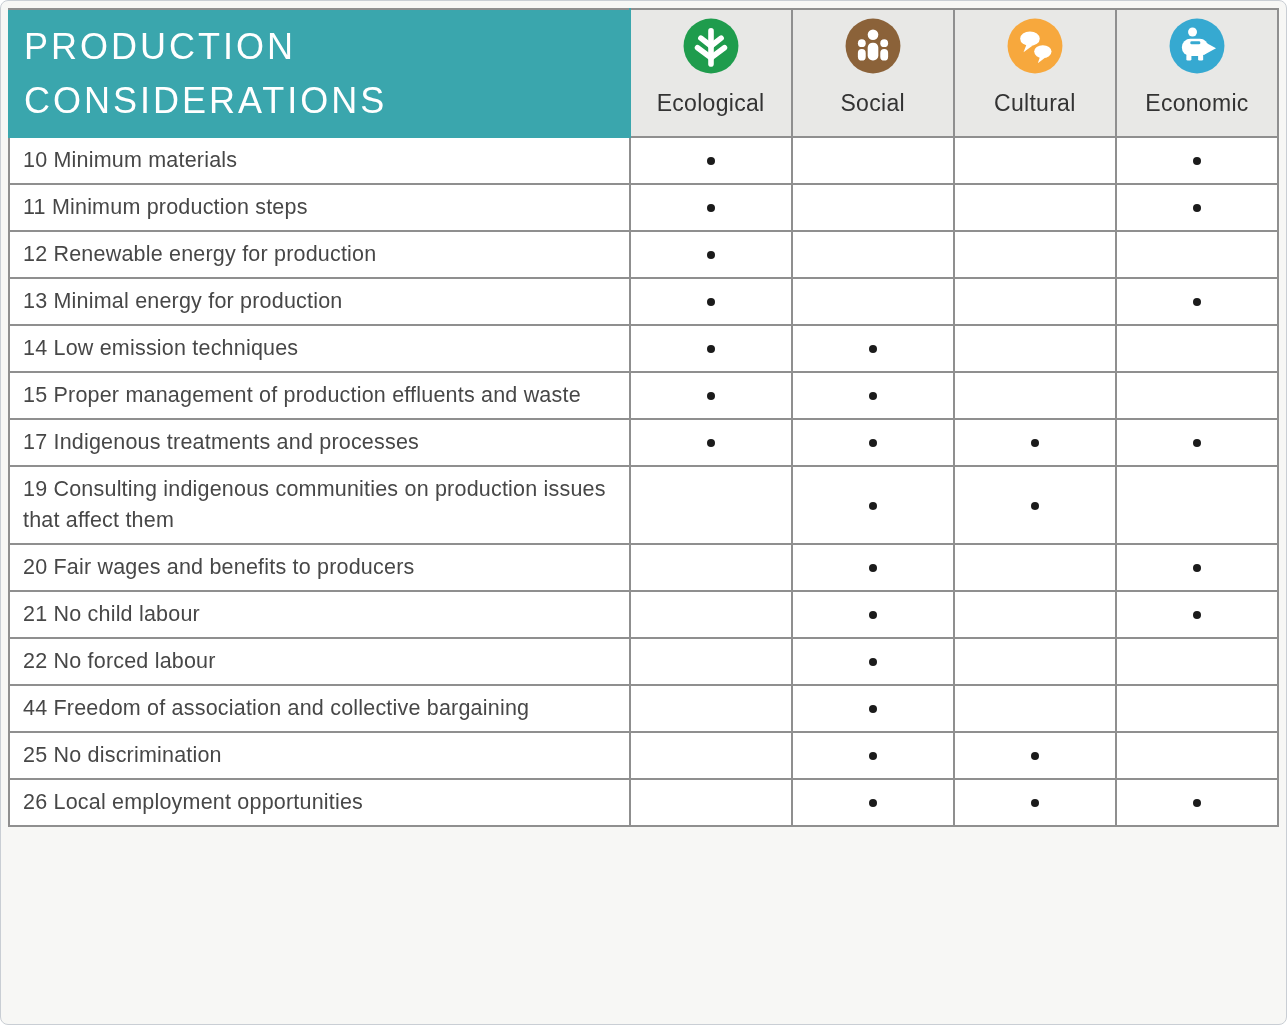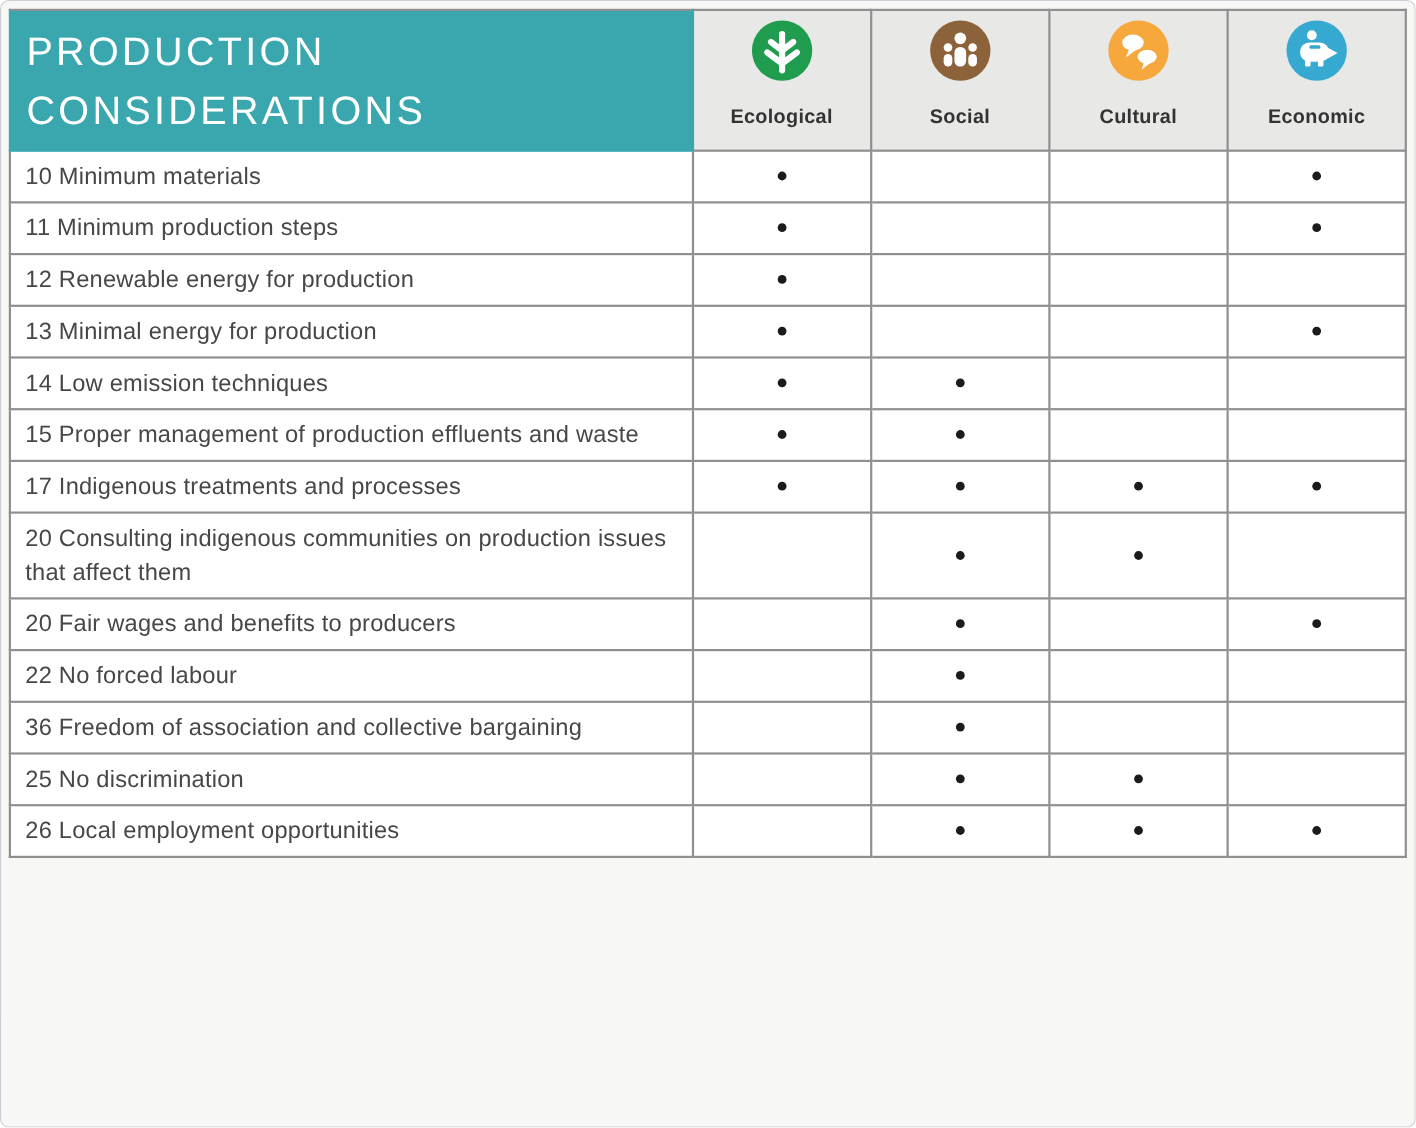--- a/index.html
+++ b/index.html
@@ -58,22 +58,22 @@
   }
   .cat-inner {
     display: flex;
     flex-direction: column;
     align-items: center;
     justify-content: space-between;
     height: 99px;
   }
   .cat-icon { width: 56px; height: 56px; display: block; }
   .cat-label {
-    font-size: 18px;
-    font-weight: 700;
+    font-size: 23px;
+    font-weight: 400;
     color: #333333;
     letter-spacing: 0.3px;
     white-space: nowrap;
   }
 
   td.label-cell {
     background: #ffffff;
     color: var(--text_dark, #474747);
     font-size: 21.5px;
     line-height: 31px;
@@ -226,42 +226,49 @@
           <td class="mark-cell"></td>
         </tr>
         <tr>
           <td class="label-cell">17 Indigenous treatments and processes</td>
           <td class="mark-cell"><span class="dot"></span></td>
           <td class="mark-cell"><span class="dot"></span></td>
           <td class="mark-cell"><span class="dot"></span></td>
           <td class="mark-cell"><span class="dot"></span></td>
         </tr>
         <tr>
-          <td class="label-cell">20 Consulting indigenous communities on production issues that affect them</td>
+          <td class="label-cell">19 Consulting indigenous communities on production issues that affect them</td>
           <td class="mark-cell"></td>
           <td class="mark-cell"><span class="dot"></span></td>
           <td class="mark-cell"><span class="dot"></span></td>
           <td class="mark-cell"></td>
         </tr>
         <tr>
           <td class="label-cell">20 Fair wages and benefits to producers</td>
           <td class="mark-cell"></td>
           <td class="mark-cell"><span class="dot"></span></td>
           <td class="mark-cell"></td>
           <td class="mark-cell"><span class="dot"></span></td>
         </tr>
         <tr>
+          <td class="label-cell">21 No child labour</td>
+          <td class="mark-cell"></td>
+          <td class="mark-cell"><span class="dot"></span></td>
+          <td class="mark-cell"></td>
+          <td class="mark-cell"><span class="dot"></span></td>
+        </tr>
+        <tr>
           <td class="label-cell">22 No forced labour</td>
           <td class="mark-cell"></td>
           <td class="mark-cell"><span class="dot"></span></td>
           <td class="mark-cell"></td>
           <td class="mark-cell"></td>
         </tr>
         <tr>
-          <td class="label-cell">36 Freedom of association and collective bargaining</td>
+          <td class="label-cell">44 Freedom of association and collective bargaining</td>
           <td class="mark-cell"></td>
           <td class="mark-cell"><span class="dot"></span></td>
           <td class="mark-cell"></td>
           <td class="mark-cell"></td>
         </tr>
         <tr>
           <td class="label-cell">25 No discrimination</td>
           <td class="mark-cell"></td>
           <td class="mark-cell"><span class="dot"></span></td>
           <td class="mark-cell"><span class="dot"></span></td>

